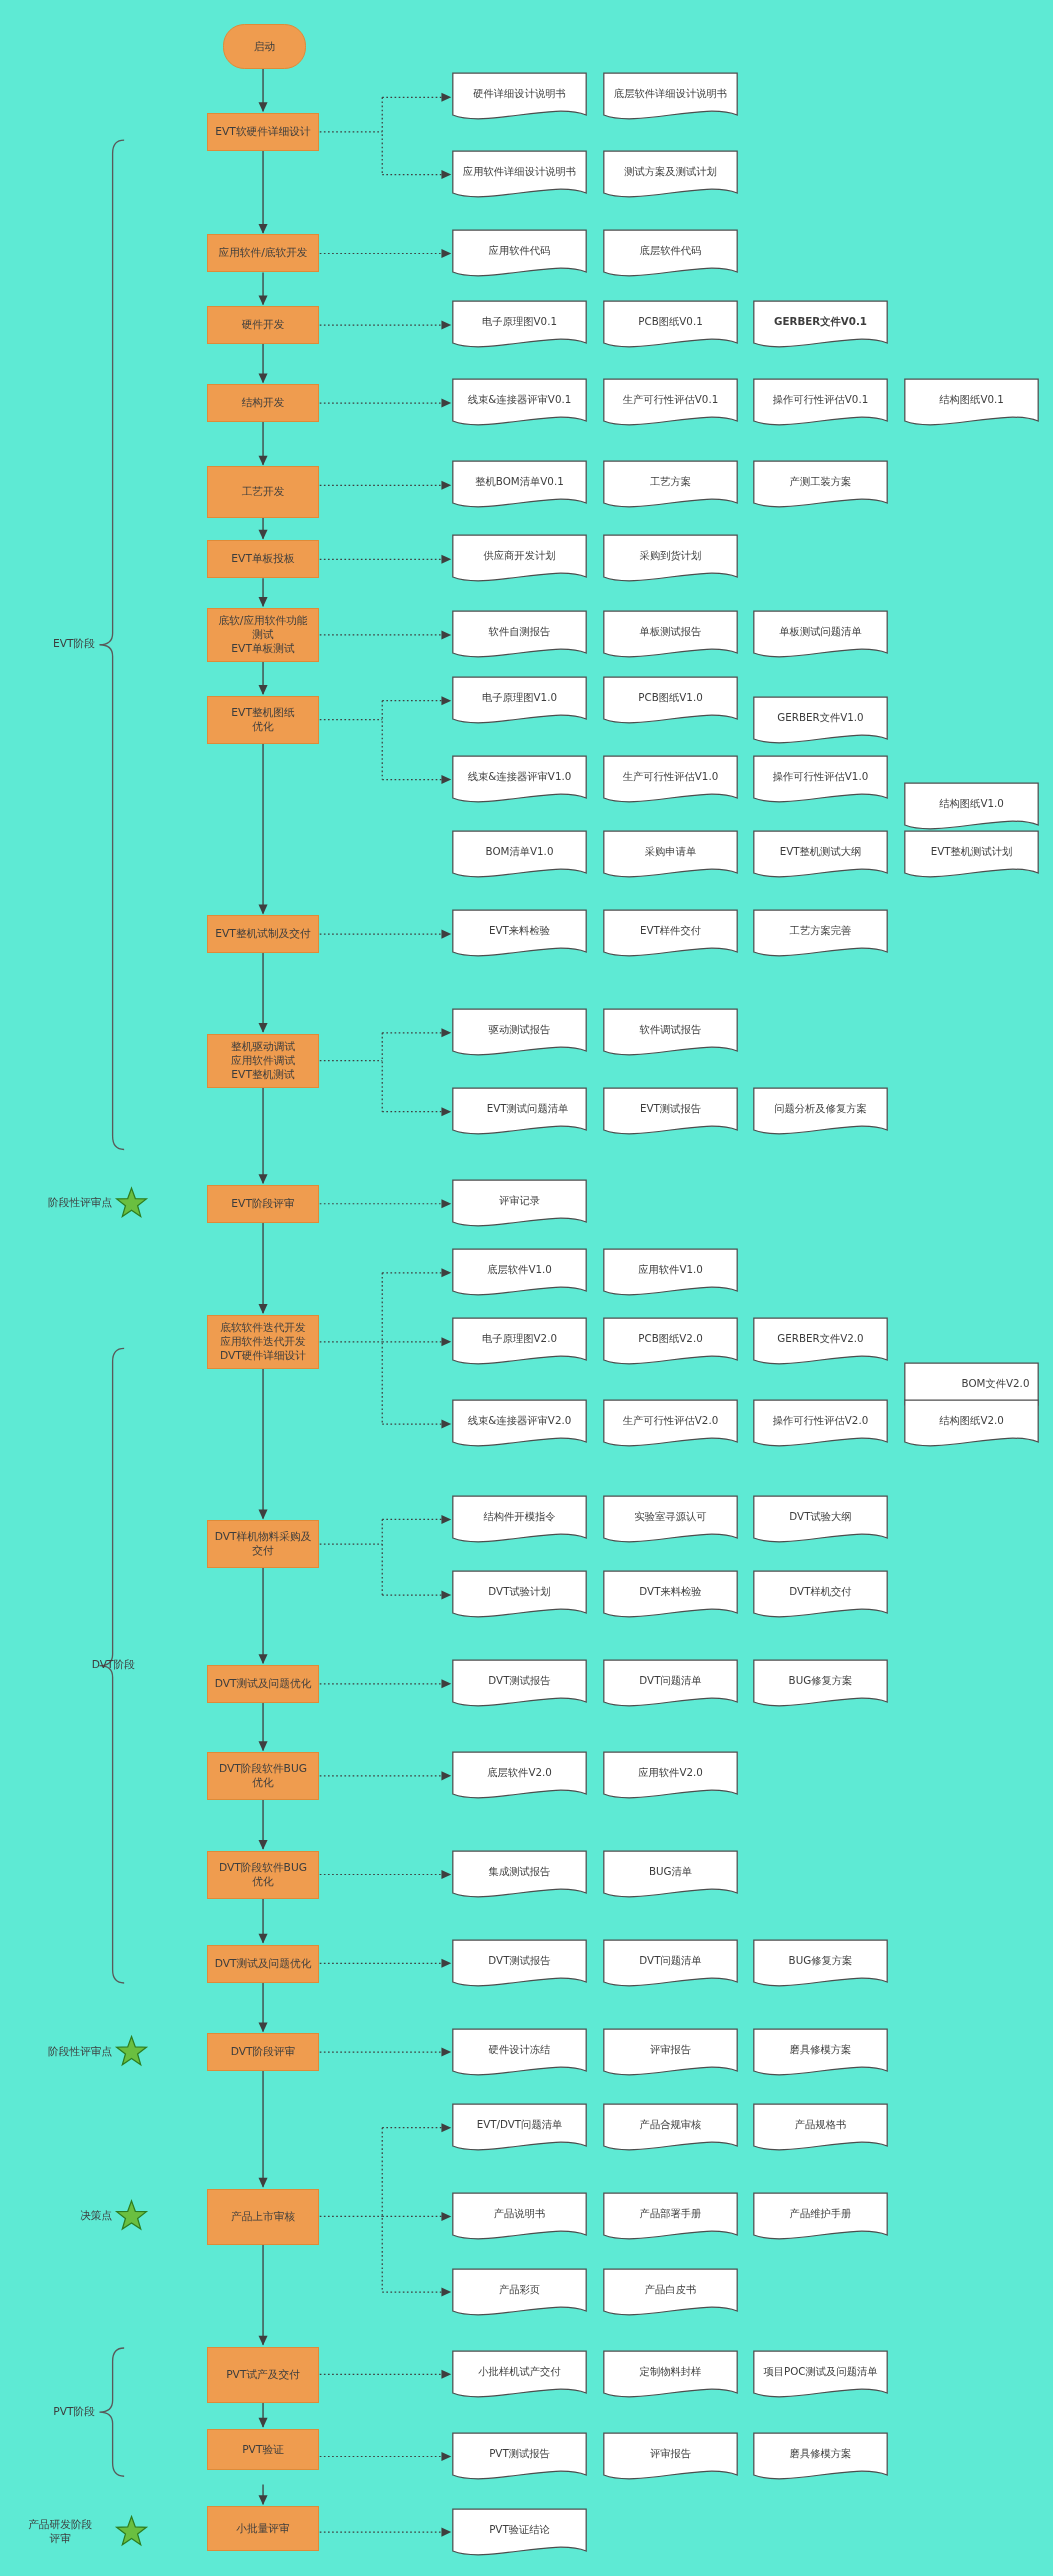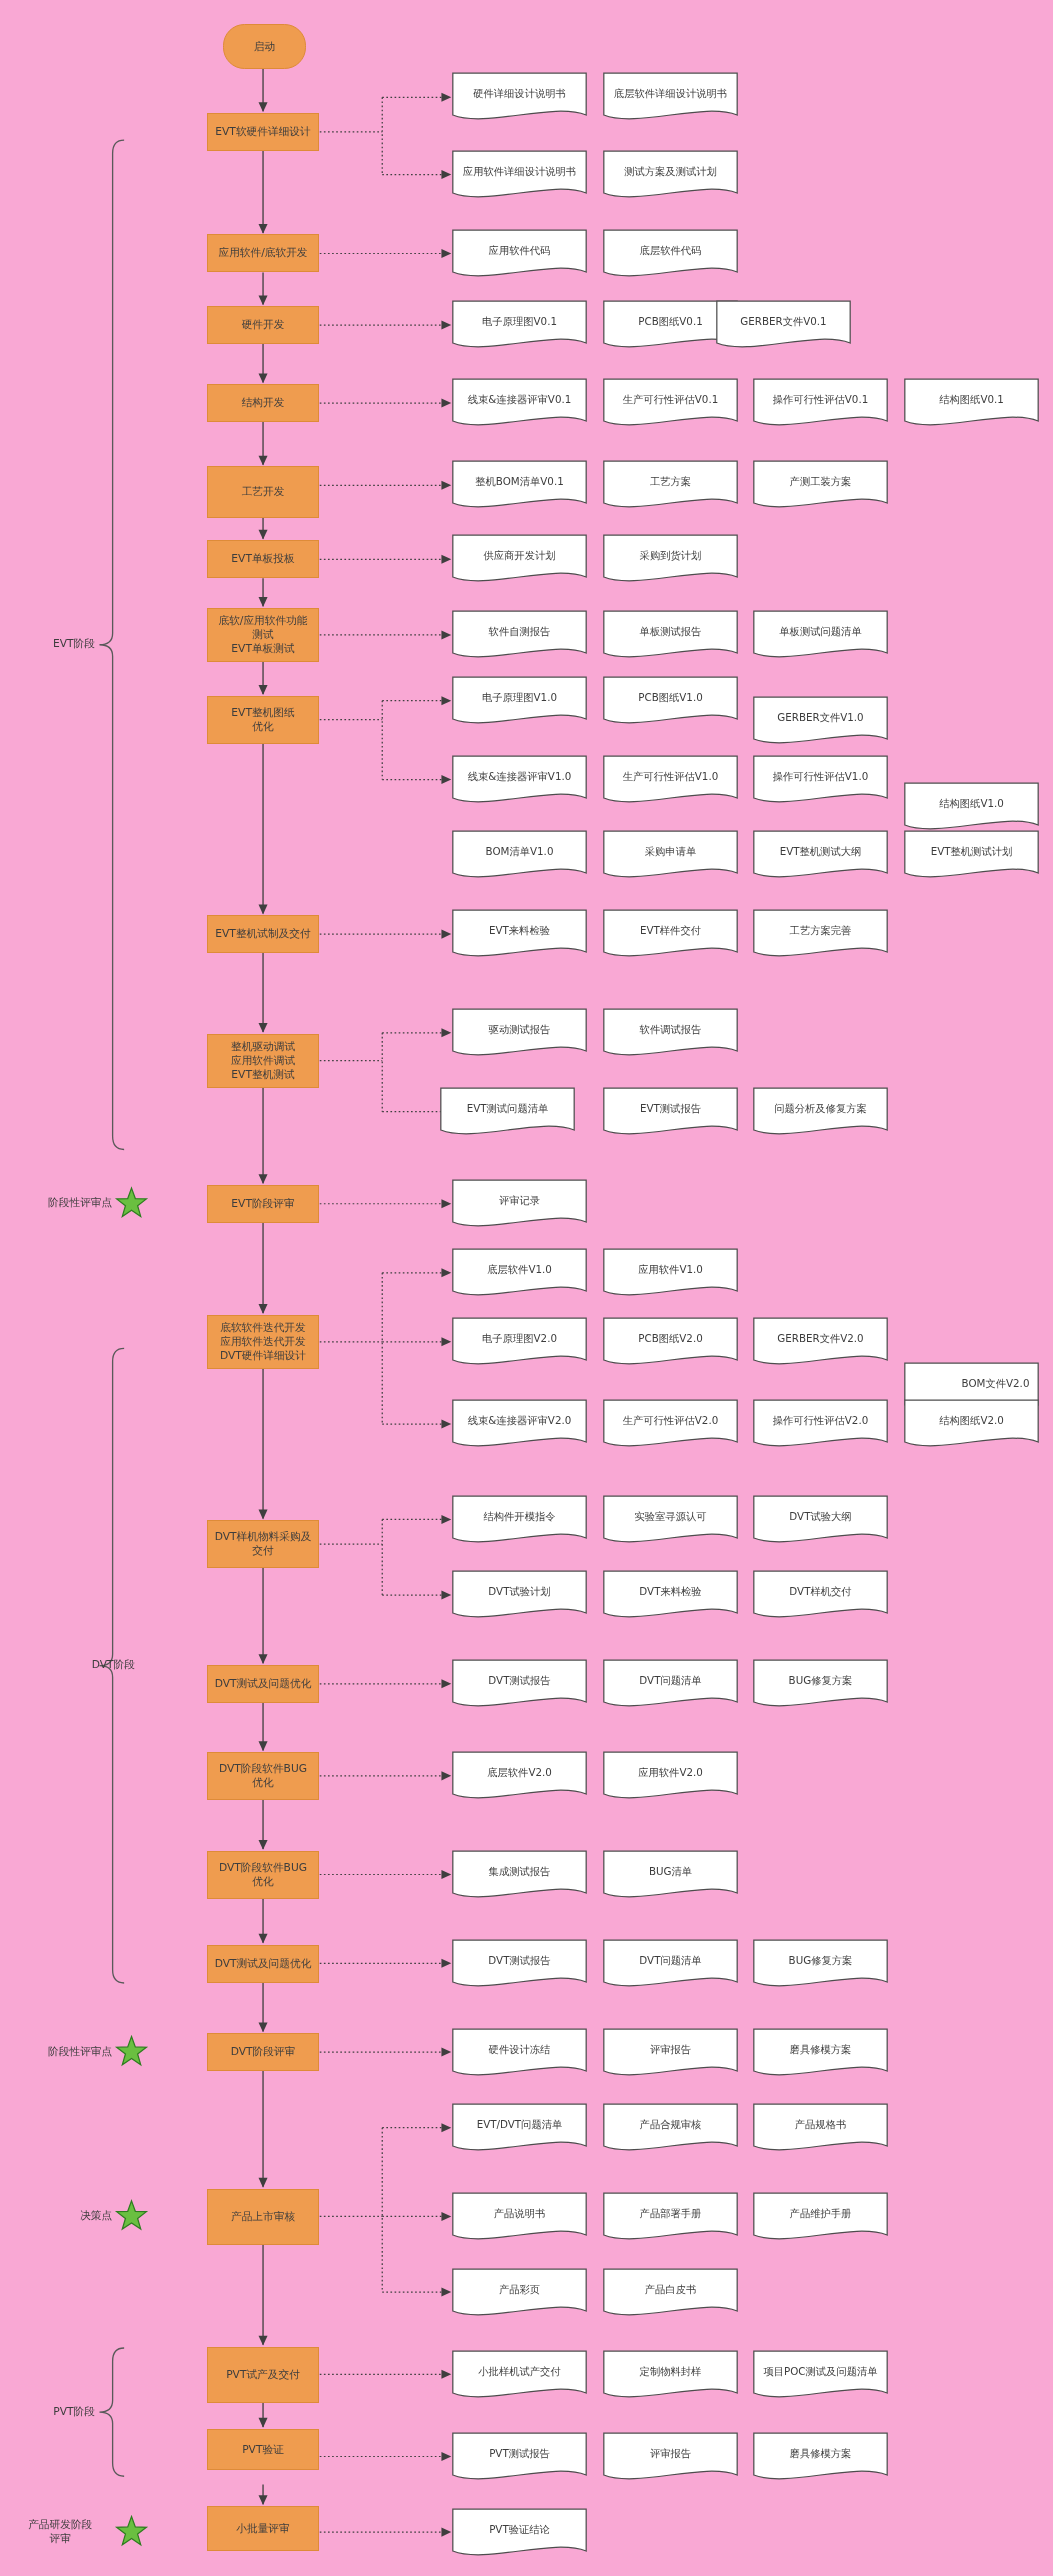--- a/index.html
+++ b/index.html
@@ -1,17 +1,17 @@
 <!DOCTYPE html>
 <html style="font-size:13px"><head>
 <meta charset="utf-8">
 <style>
   html,body{margin:0;padding:0;background:#ffffff;}
   #canvas{
-    position:relative;width:1053px;height:2576px;background:#f9a8d4;overflow:hidden;
+    position:relative;width:1053px;height:2576px;background:#5eead4;overflow:hidden;
     font-family:"DejaVu Sans","Liberation Sans",sans-serif;color:#404040;
   }
   #edges{position:absolute;left:0;top:0;width:1053px;height:2576px;pointer-events:none;}
   .pnode{
     position:absolute;left:207px;width:112px;box-sizing:border-box;
     background:#EF9C4F;border:0.8px solid #DE8B38;
     display:flex;align-items:center;justify-content:center;text-align:center;
     font-size:10.7px;line-height:1.3;white-space:pre-line;color:#3d3d3d;
   }
   .startnode{
@@ -242,21 +242,21 @@
           <path d="M1,1 H163 V52 C122,36 42,68 1,52 Z" fill="#FFFFFF" stroke="#4D4D4D" stroke-width="1.5"></path>
         </svg>
         <div class="dlabel">电子原理图V0.1</div>
       </div>
       <div class="doc" style="left: 603px; top: 300px;">
         <svg width="135" height="58" viewBox="0 0 164 70">
           <path d="M1,1 H163 V52 C122,36 42,68 1,52 Z" fill="#FFFFFF" stroke="#4D4D4D" stroke-width="1.5"></path>
         </svg>
         <div class="dlabel">PCB图纸V0.1</div>
       </div>
-      <div class="doc" style="left: 716px; top: 300px;">
+      <div class="doc" style="left: 753px; top: 300px; font-weight: bold;">
         <svg width="135" height="58" viewBox="0 0 164 70">
           <path d="M1,1 H163 V52 C122,36 42,68 1,52 Z" fill="#FFFFFF" stroke="#4D4D4D" stroke-width="1.5"></path>
         </svg>
         <div class="dlabel">GERBER文件V0.1</div>
       </div>
       <div class="doc" style="left: 452px; top: 378px;">
         <svg width="135" height="58" viewBox="0 0 164 70">
           <path d="M1,1 H163 V52 C122,36 42,68 1,52 Z" fill="#FFFFFF" stroke="#4D4D4D" stroke-width="1.5"></path>
         </svg>
         <div class="dlabel">线束&amp;连接器评审V0.1</div>
@@ -416,21 +416,21 @@
           <path d="M1,1 H163 V52 C122,36 42,68 1,52 Z" fill="#FFFFFF" stroke="#4D4D4D" stroke-width="1.5"></path>
         </svg>
         <div class="dlabel">驱动测试报告</div>
       </div>
       <div class="doc" style="left: 603px; top: 1008px;">
         <svg width="135" height="58" viewBox="0 0 164 70">
           <path d="M1,1 H163 V52 C122,36 42,68 1,52 Z" fill="#FFFFFF" stroke="#4D4D4D" stroke-width="1.5"></path>
         </svg>
         <div class="dlabel">软件调试报告</div>
       </div>
-      <div class="doc" style="left: 440px; top: 1087px;">
+      <div class="doc" style="left: 452px; top: 1087px; padding-left: 16px;">
         <svg width="135" height="58" viewBox="0 0 164 70">
           <path d="M1,1 H163 V52 C122,36 42,68 1,52 Z" fill="#FFFFFF" stroke="#4D4D4D" stroke-width="1.5"></path>
         </svg>
         <div class="dlabel">EVT测试问题清单</div>
       </div>
       <div class="doc" style="left: 603px; top: 1087px;">
         <svg width="135" height="58" viewBox="0 0 164 70">
           <path d="M1,1 H163 V52 C122,36 42,68 1,52 Z" fill="#FFFFFF" stroke="#4D4D4D" stroke-width="1.5"></path>
         </svg>
         <div class="dlabel">EVT测试报告</div>

